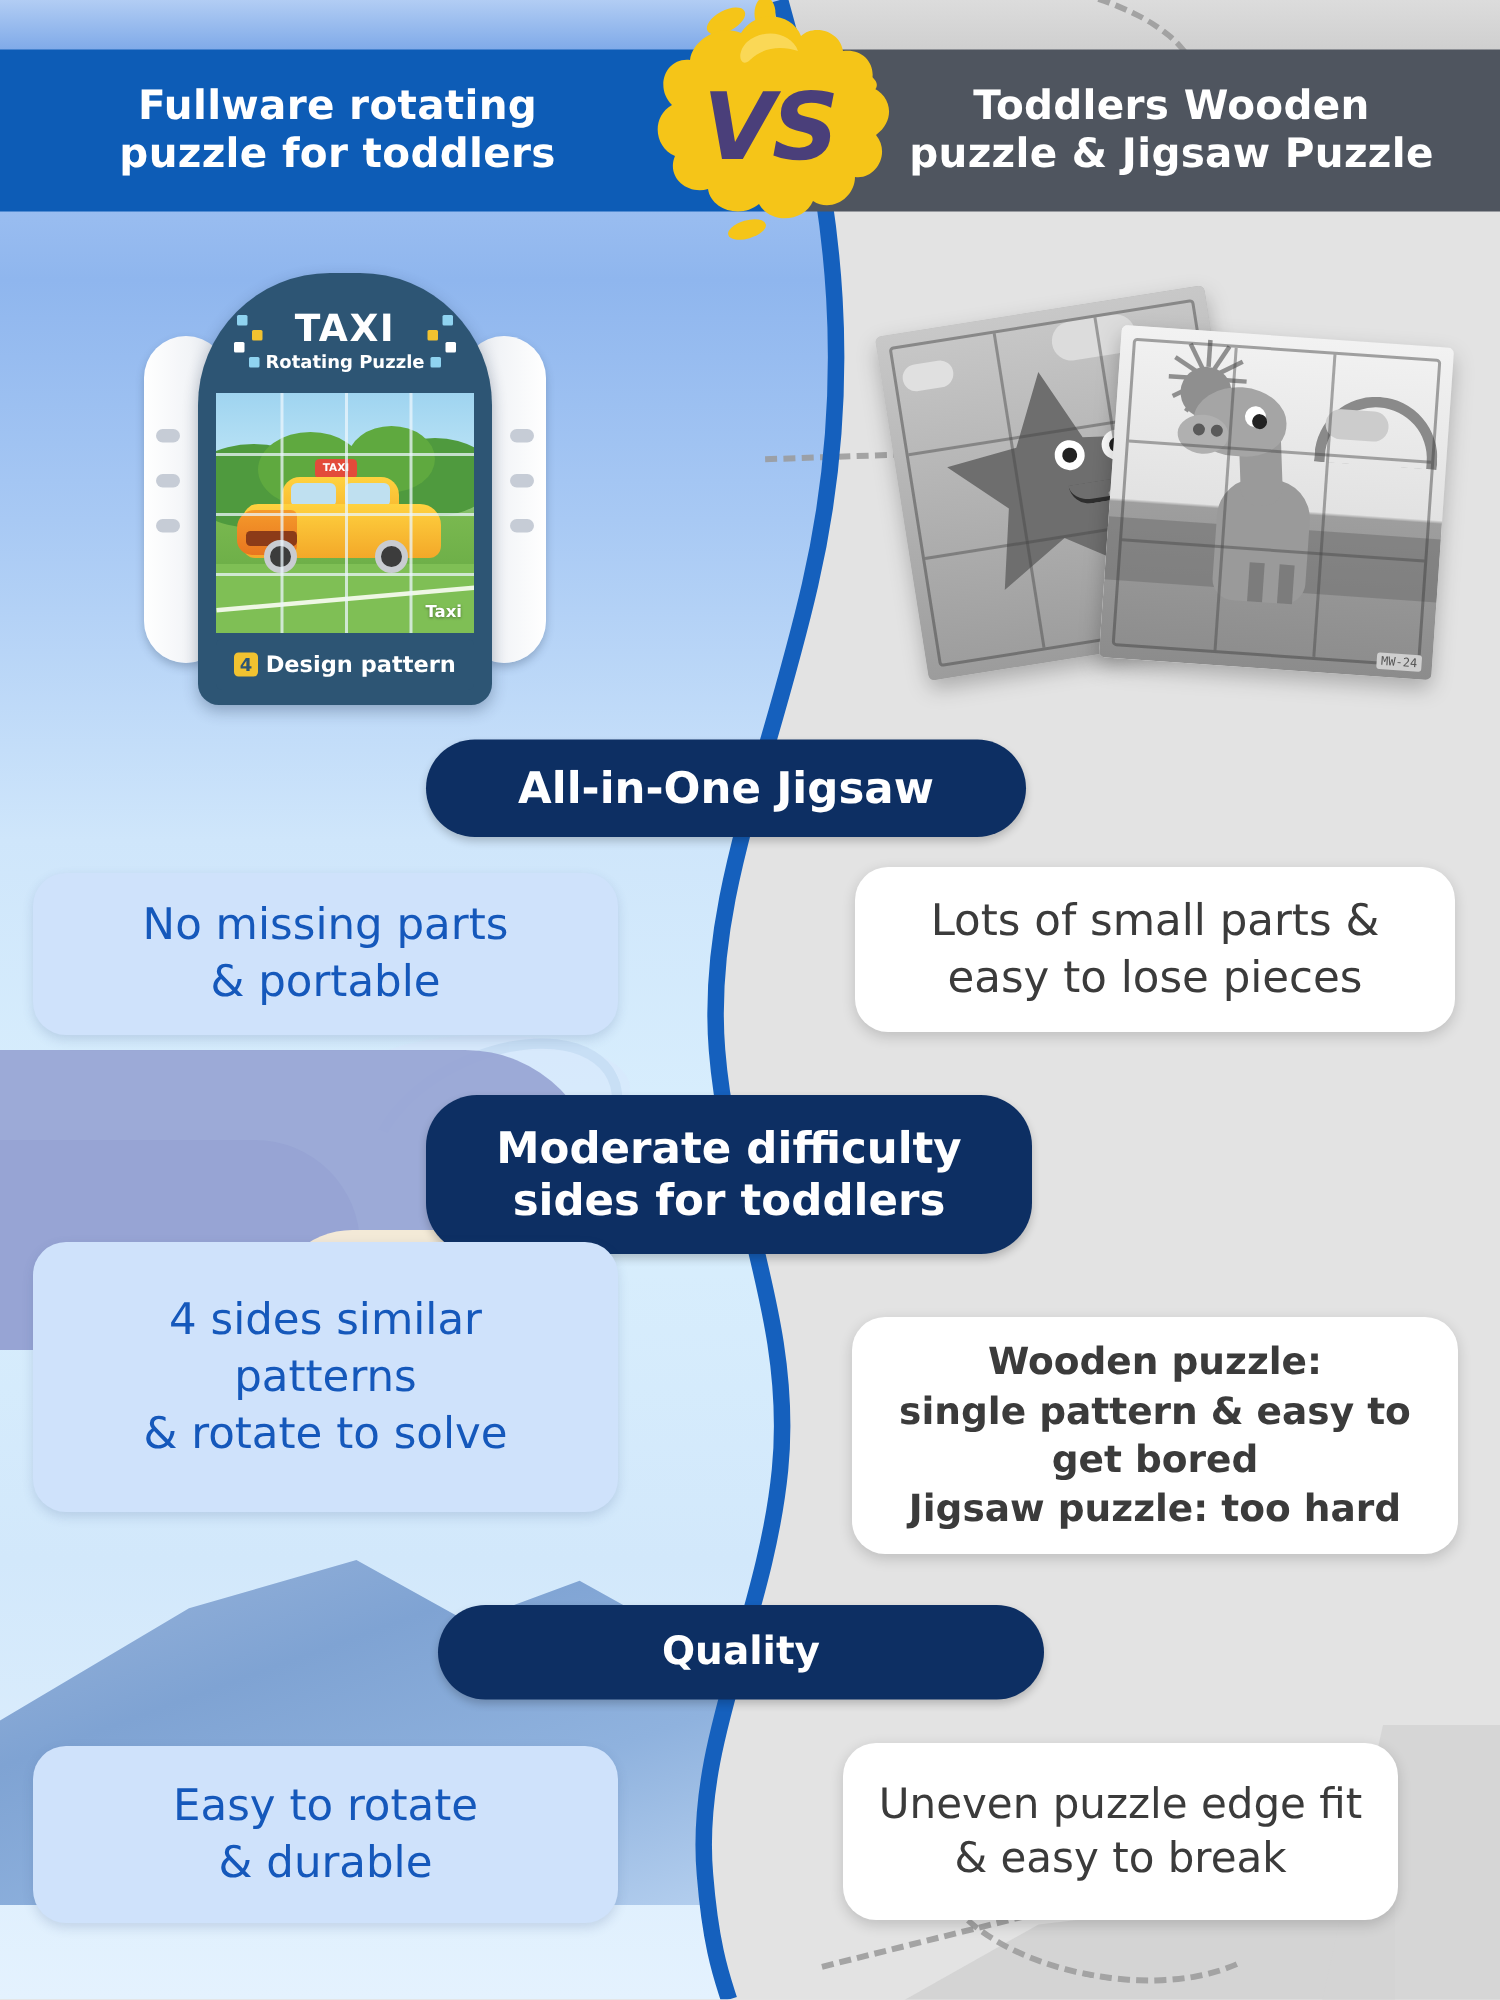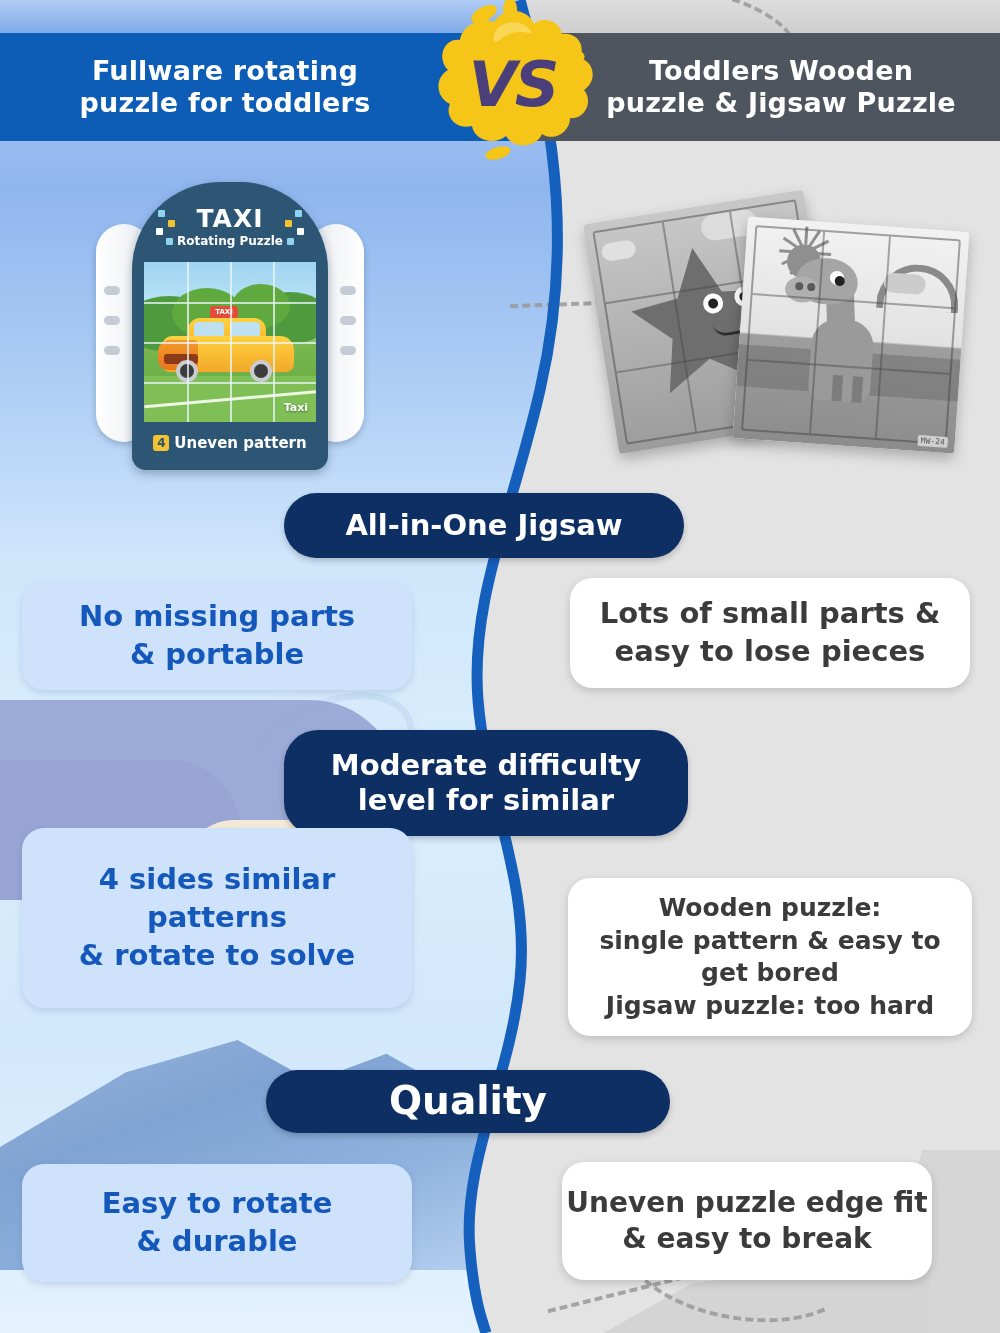--- a/index.html
+++ b/index.html
@@ -276,27 +276,27 @@
   .badge {
     position:absolute; background:#0d2f63; border-radius:40px;
     display:flex; align-items:center; justify-content:center;
     color:#ffffff; font-weight:700; text-align:center; line-height:1.2;
     white-space:pre-line;
     box-shadow:0 3px 6px rgba(0,0,0,.2);
     font-family:"DejaVu Sans", sans-serif;
   }
   .badge-1 { left:284px; top:493px; width:400px; height:65px; font-size:29px; }
   .badge-2 { left:284px; top:730px; width:404px; height:106px; font-size:29px; border-radius:34px; }
-  .badge-3 { left:266px; top:1070px; width:404px; height:63px; font-size:39px; }
+  .badge-3 { left:292px; top:1070px; width:404px; height:63px; font-size:26px; }
 
   
   .card {
     position:absolute; border-radius:22px;
     display:flex; align-items:center; justify-content:center; text-align:center;
-    white-space:pre-line; line-height:1.3; font-weight:700;
+    white-space:pre-line; line-height:1.3; font-weight:400;
     font-family:"DejaVu Sans", sans-serif;
   }
   .card-left {
     background:#cfe2fb; color:#1558bb;
     box-shadow:0 3px 7px rgba(60,90,140,.18);
   }
   .card-right {
     background:#ffffff; color:#3b3b3b;
     box-shadow:0 3px 9px rgba(0,0,0,.16);
   }
@@ -420,21 +420,21 @@
           <div style="left:86px;top:0;width:2px;height:100%"></div>
           <div style="left:129px;top:0;width:2px;height:100%"></div>
           <div style="left:0;top:40px;width:100%;height:2px"></div>
           <div style="left:0;top:80px;width:100%;height:2px"></div>
           <div style="left:0;top:120px;width:100%;height:2px"></div>
         </div>
       </div>
 
       <div class="footer-bar">
         <span class="num-badge">4</span>
-        <span class="footer-text">Uneven pattern</span>
+        <span class="footer-text">Design pattern</span>
       </div>
     </div>
   </div>
 
   <div class="woodwrap">
     <div class="woodcard wood-1">
       <div class="wf" style="left:0;top:0;width:100%;height:100%;background:linear-gradient(180deg,#c8c8c8 0%,#b0b0b0 55%,#9c9c9c 100%)"></div>
       <div class="wf" style="left:14px;top:22px;width:34px;height:18px;background:#e0e0e0;border-radius:9px"></div>
       <div class="wf" style="left:116px;top:10px;width:56px;height:26px;background:#dcdcdc;border-radius:13px"></div>
       <div class="wf star-shape"></div>
@@ -488,21 +488,21 @@
     </div>
   </div>
 
   <div class="badge badge-1">All-in-One Jigsaw</div>
   <div class="card card-left c-l1">No missing parts
 &amp; portable</div>
   <div class="card card-right c-r1">Lots of small parts &amp;
 easy to lose pieces</div>
 
   <div class="badge badge-2">Moderate difficulty
-level for similar</div>
+sides for toddlers</div>
   <div class="card card-left c-l2">4 sides similar
 patterns
 &amp; rotate to solve</div>
   <div class="card card-right c-r2">Wooden puzzle:
 single pattern &amp; easy to
 get bored
 Jigsaw puzzle: too hard</div>
 
   <div class="badge badge-3">Quality</div>
   <div class="card card-left c-l3">Easy to rotate

